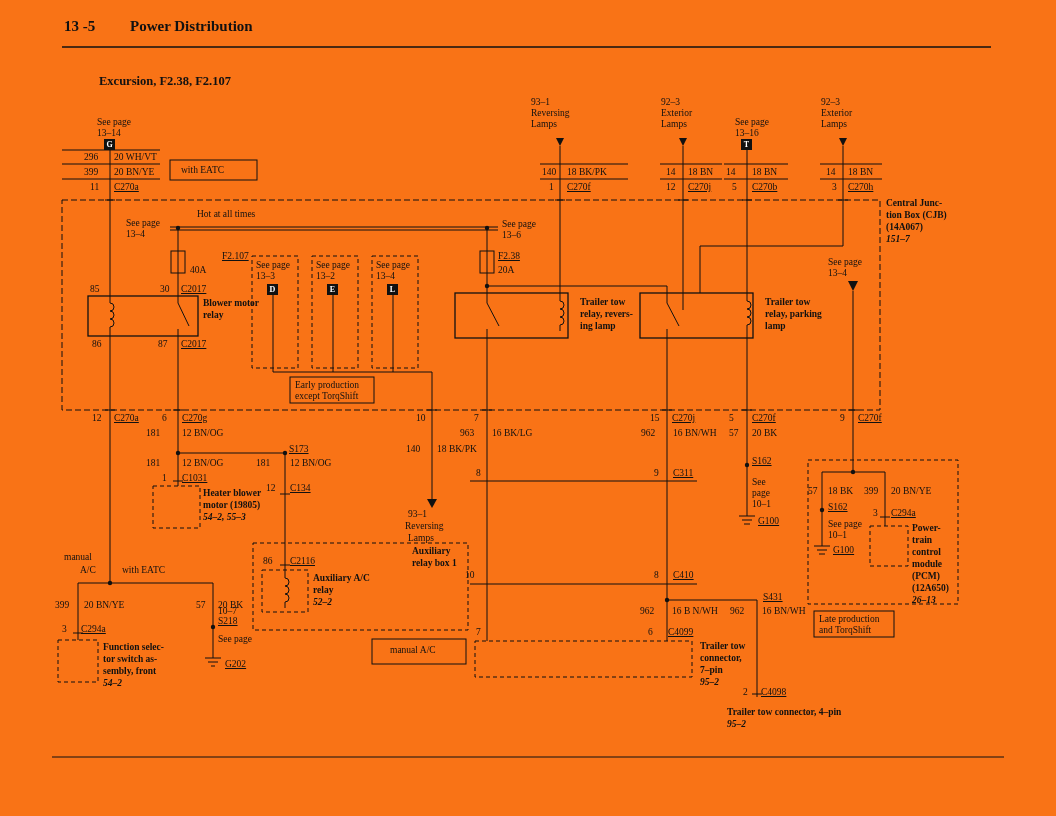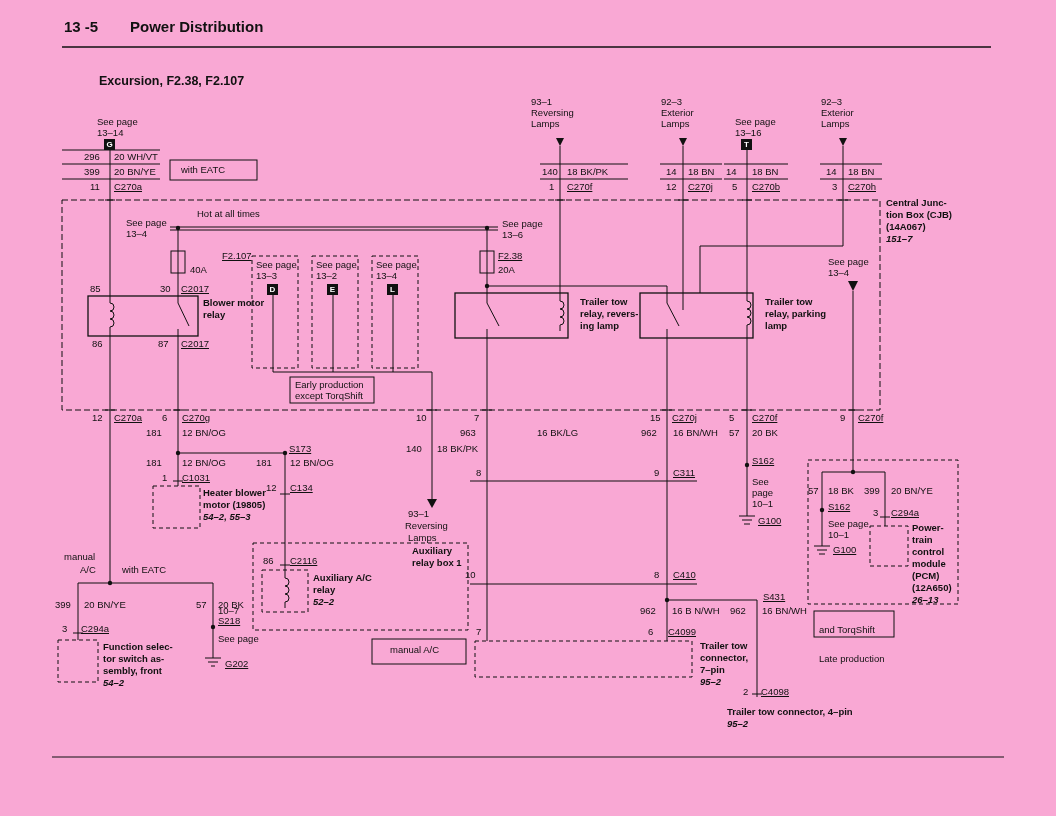--- a/index.html
+++ b/index.html
@@ -1,18 +1,18 @@
 <!DOCTYPE html>
 <html><head>
 <meta charset="utf-8">
 <style>
   * { margin:0; padding:0; box-sizing:border-box; }
   html,body { background:#fff; }
   body { width:1056px; height:816px; position:relative; font-family:"Liberation Sans", sans-serif; color:#111; overflow:hidden; }
-  .page { position:absolute; inset:0; background:#f9a8d4; }
+  .page { position:absolute; inset:0; background:#f97316;font-family:Liberation Serif, serif; }
   svg.diagram { position:absolute; left:0; top:0; }
   .labels { position:absolute; left:0; top:0; width:1056px; height:816px; }
   .lbl { position:absolute; font-size:9.5px; line-height:10.5px; white-space:nowrap; color:#111; }
   .lbl.b  { font-weight:bold; }
   .lbl.bi { font-weight:bold; font-style:italic; }
   .lbl.u  { text-decoration:underline; }
   .lbl.conn { background:#111; color:#fff; width:11px; height:11px; line-height:11px;
               text-align:center; font-weight:bold; font-size:8px; text-decoration:none; }
   .hdr-num   { position:absolute; left:64px;  top:18px; font-size:15px; font-weight:bold; }
   .hdr-title { position:absolute; left:130px; top:18px; font-size:15px; font-weight:bold; }
@@ -308,21 +308,21 @@
       <span class="lbl b" style="left: 203px; top: 500px;">motor (19805)</span>
       <span class="lbl bi" style="left: 203px; top: 512px;">54–2, 55–3</span>
       <span class="lbl" style="left: 266px; top: 483px;">12</span>
       <span class="lbl u" style="left: 290px; top: 483px;">C134</span>
       <span class="lbl" style="left: 406px; top: 444px;">140</span>
       <span class="lbl" style="left: 437px; top: 444px;">18 BK/PK</span>
       <span class="lbl" style="left: 408px; top: 509px;">93–1</span>
       <span class="lbl" style="left: 405px; top: 521px;">Reversing</span>
       <span class="lbl" style="left: 408px; top: 533px;">Lamps</span>
       <span class="lbl" style="left: 460px; top: 428px;">963</span>
-      <span class="lbl" style="left: 492px; top: 428px; margin-left: 45px;">16 BK/LG</span>
+      <span class="lbl" style="left: 492px; top: 428px;">16 BK/LG</span>
       <span class="lbl" style="left: 476px; top: 468px;">8</span>
       <span class="lbl" style="left: 641px; top: 428px;">962</span>
       <span class="lbl" style="left: 673px; top: 428px;">16 BN/WH</span>
       <span class="lbl" style="left: 654px; top: 468px;">9</span>
       <span class="lbl u" style="left: 673px; top: 468px;">C311</span>
       <span class="lbl" style="left: 465px; top: 570px;">10</span>
       <span class="lbl" style="left: 654px; top: 570px;">8</span>
       <span class="lbl u" style="left: 673px; top: 570px;">C410</span>
       <span class="lbl u" style="left: 763px; top: 592px;">S431</span>
       <span class="lbl" style="left: 640px; top: 606px;">962</span>
@@ -382,16 +382,16 @@
       <span class="lbl u" style="left: 833px; top: 545px;">G100</span>
       <span class="lbl" style="left: 873px; top: 508px;">3</span>
       <span class="lbl u" style="left: 891px; top: 508px;">C294a</span>
       <span class="lbl b" style="left: 912px; top: 523px;">Power-</span>
       <span class="lbl b" style="left: 912px; top: 535px;">train</span>
       <span class="lbl b" style="left: 912px; top: 547px;">control</span>
       <span class="lbl b" style="left: 912px; top: 559px;">module</span>
       <span class="lbl b" style="left: 912px; top: 571px;">(PCM)</span>
       <span class="lbl b" style="left: 912px; top: 583px;">(12A650)</span>
       <span class="lbl bi" style="left: 912px; top: 595px;">26–13</span>
-      <span class="lbl" style="left: 819px; top: 614px; margin-top: 40px;">Late production</span>
+      <span class="lbl" style="left: 819px; top: 614px;">Late production</span>
       <span class="lbl" style="left: 819px; top: 625px;">and TorqShift</span>
     </div>
 </div>
 
 </body></html>

